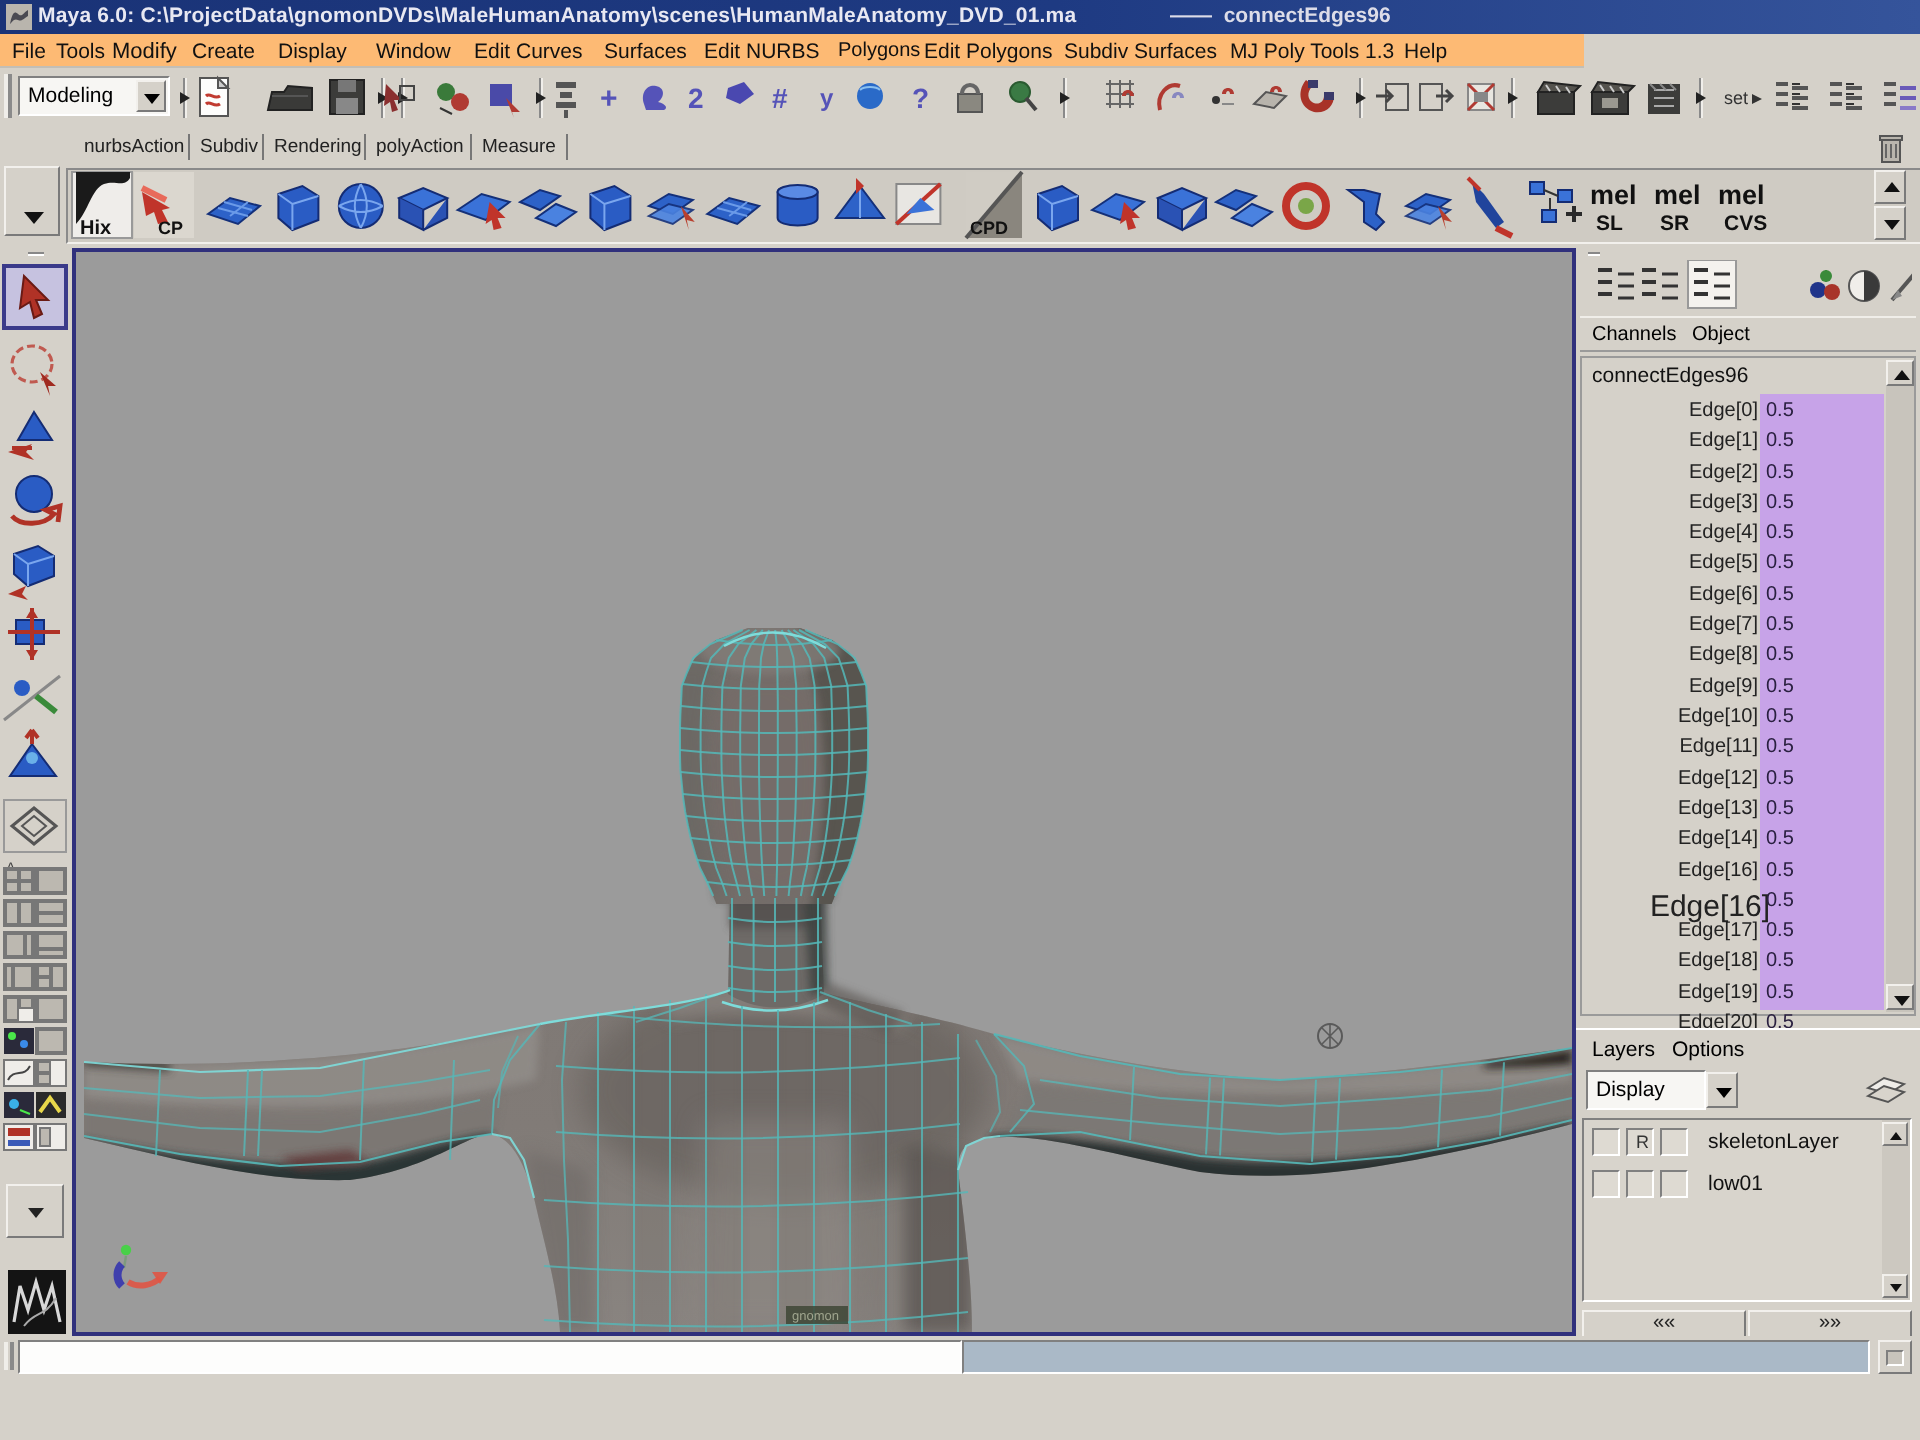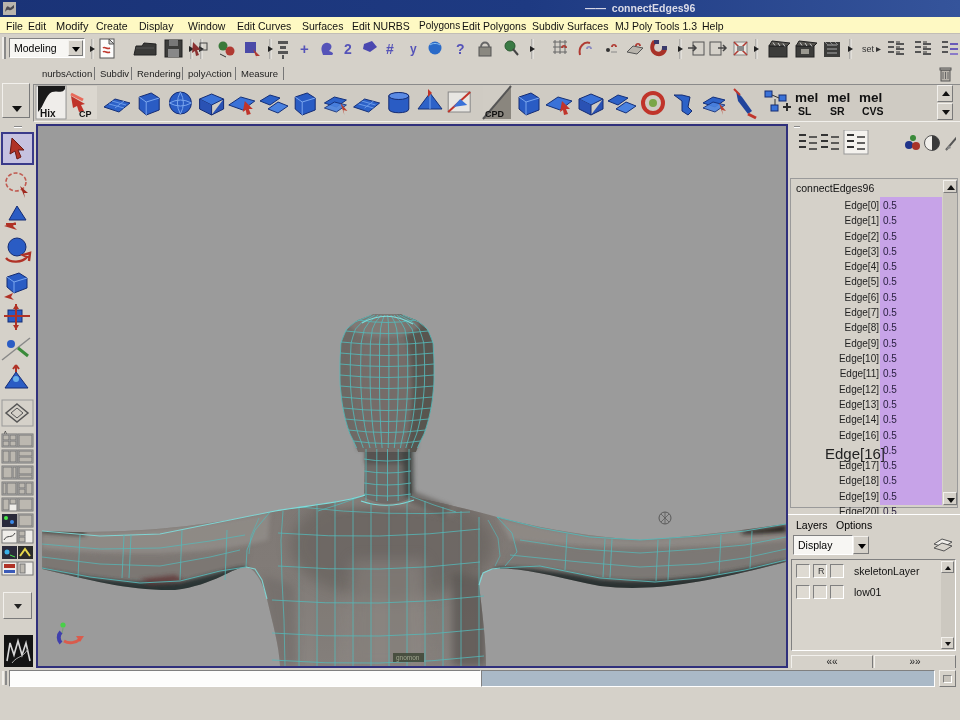--- a/index.html
+++ b/index.html
@@ -7,25 +7,26 @@
 .abs{position:absolute}
 .sunk{border-top:1px solid #808080;border-left:1px solid #808080;border-bottom:1px solid #fff;border-right:1px solid #fff}
 .btn{background:#d5d1c9;border-top:1px solid #f2f0ec;border-left:1px solid #f2f0ec;border-bottom:1px solid #7a7a7a;border-right:1px solid #7a7a7a}
 </style></head>
 <body>
 <div class="abs" style="left:0;top:0;width:960px;height:17px;background:linear-gradient(90deg,#1a3377 0%,#1e3a82 55%,#35549b 100%);">
  <svg class="abs" style="left:3px;top:2px" width="13" height="13" viewBox="0 0 13 13">
   <rect x="0" y="0" width="13" height="13" fill="#b9b5ad"></rect>
   <path d="M2,10 C3,5 4,3 6,5 C8,7 9,4 11,3 L11,6 C9,7 8,9 6,8 C4,7 3,9 2,10 Z" fill="#4a4a52"></path>
  </svg>
+ <span class="abs" style="left:19px;top:2px;font-size:10.5px;font-weight:bold;color:#e8e8f2;letter-spacing:0.1px">Maya 6.0: C:\ProjectData\gnomonDVDs\MaleHumanAnatomy\scenes\HumanMaleAnatomy_DVD_01.ma</span>
  <span class="abs" style="left:585px;top:2px;font-size:10.5px;font-weight:bold;color:#dcdce8">——&nbsp;&nbsp;connectEdges96</span>
 </div>
-<div class="abs" style="left:0;top:17px;width:960px;height:17px;background:#fef9c3;border-bottom:1px solid #c2beb6">
+<div class="abs" style="left:0;top:17px;width:792px;height:17px;background:#fdba74;border-bottom:1px solid #c2beb6">
 <span class="abs" style="left:6px;top:3px;font-size:10.5px;color:#111">File</span>
-<span class="abs" style="left:28px;top:3px;font-size:10.5px;color:#111">Edit</span>
+<span class="abs" style="left:28px;top:3px;font-size:10.5px;color:#111">Tools</span>
 <span class="abs" style="left:56px;top:3px;font-size:11px;color:#111">Modify</span>
 <span class="abs" style="left:96px;top:3px;font-size:10.5px;color:#111">Create</span>
 <span class="abs" style="left:139px;top:3px;font-size:10.5px;color:#111">Display</span>
 <span class="abs" style="left:188px;top:3px;font-size:10.5px;color:#111">Window</span>
 <span class="abs" style="left:237px;top:3px;font-size:10.5px;color:#111">Edit Curves</span>
 <span class="abs" style="left:302px;top:3px;font-size:10.5px;color:#111">Surfaces</span>
 <span class="abs" style="left:352px;top:3px;font-size:10.5px;color:#111">Edit NURBS</span>
 <span class="abs" style="left:419px;top:3px;font-size:10px;color:#111">Polygons</span>
 <span class="abs" style="left:462px;top:3px;font-size:10.5px;color:#111">Edit Polygons</span>
 <span class="abs" style="left:532px;top:3px;font-size:10.5px;color:#111">Subdiv Surfaces</span>
@@ -657,20 +658,24 @@
       </g>
 <g transform="translate(132,3)">
         <circle cx="8" cy="10" r="7.5" fill="#f0eeea" stroke="#555"></circle>
         <path d="M8,2.5 A7.5,7.5 0 0 1 8,17.5 Z" fill="#3a3a3a"></path>
       </g>
 <g transform="translate(152,3)">
         <path d="M2,17 L14,3" stroke="#555" stroke-width="2"></path>
         <path d="M2,17 L5,12 L7,15 Z" fill="#888"></path>
       </g>
 </svg>
+<div class="abs" style="left:2px;top:34px;width:168px;height:18px;background:#d5d1c9;border-top:1px solid #f0eee9;border-bottom:1px solid #9a9a9a">
+<span class="abs" style="left:6px;top:3px;font-size:10px">Channels</span>
+      <span class="abs" style="left:56px;top:3px;font-size:10px">Object</span>
+</div>
 <div class="abs" style="left:2px;top:54px;width:168px;height:330px;background:#d5d1c9;border:1px solid #9a9a9a">
 <span class="abs" style="left:5px;top:3px;font-size:10.5px;font-weight:normal;color:#111">connectEdges96</span>
 <div class="abs" style="left:89px;top:18px;width:62px;height:308px;background:#c7a3e8"></div>
 <div class="abs" style="left:0;top:20px;width:152px;height:15px">
         <span class="abs" style="right:64px;top:1px;font-size:10px;color:#222">Edge[0]</span>
         <span class="abs" style="left:92px;top:1px;font-size:10px;color:#2a2040">0.5</span>
       </div>
       <div class="abs" style="left:0;top:35px;width:152px;height:15px">
         <span class="abs" style="right:64px;top:1px;font-size:10px;color:#222">Edge[1]</span>
         <span class="abs" style="left:92px;top:1px;font-size:10px;color:#2a2040">0.5</span>

